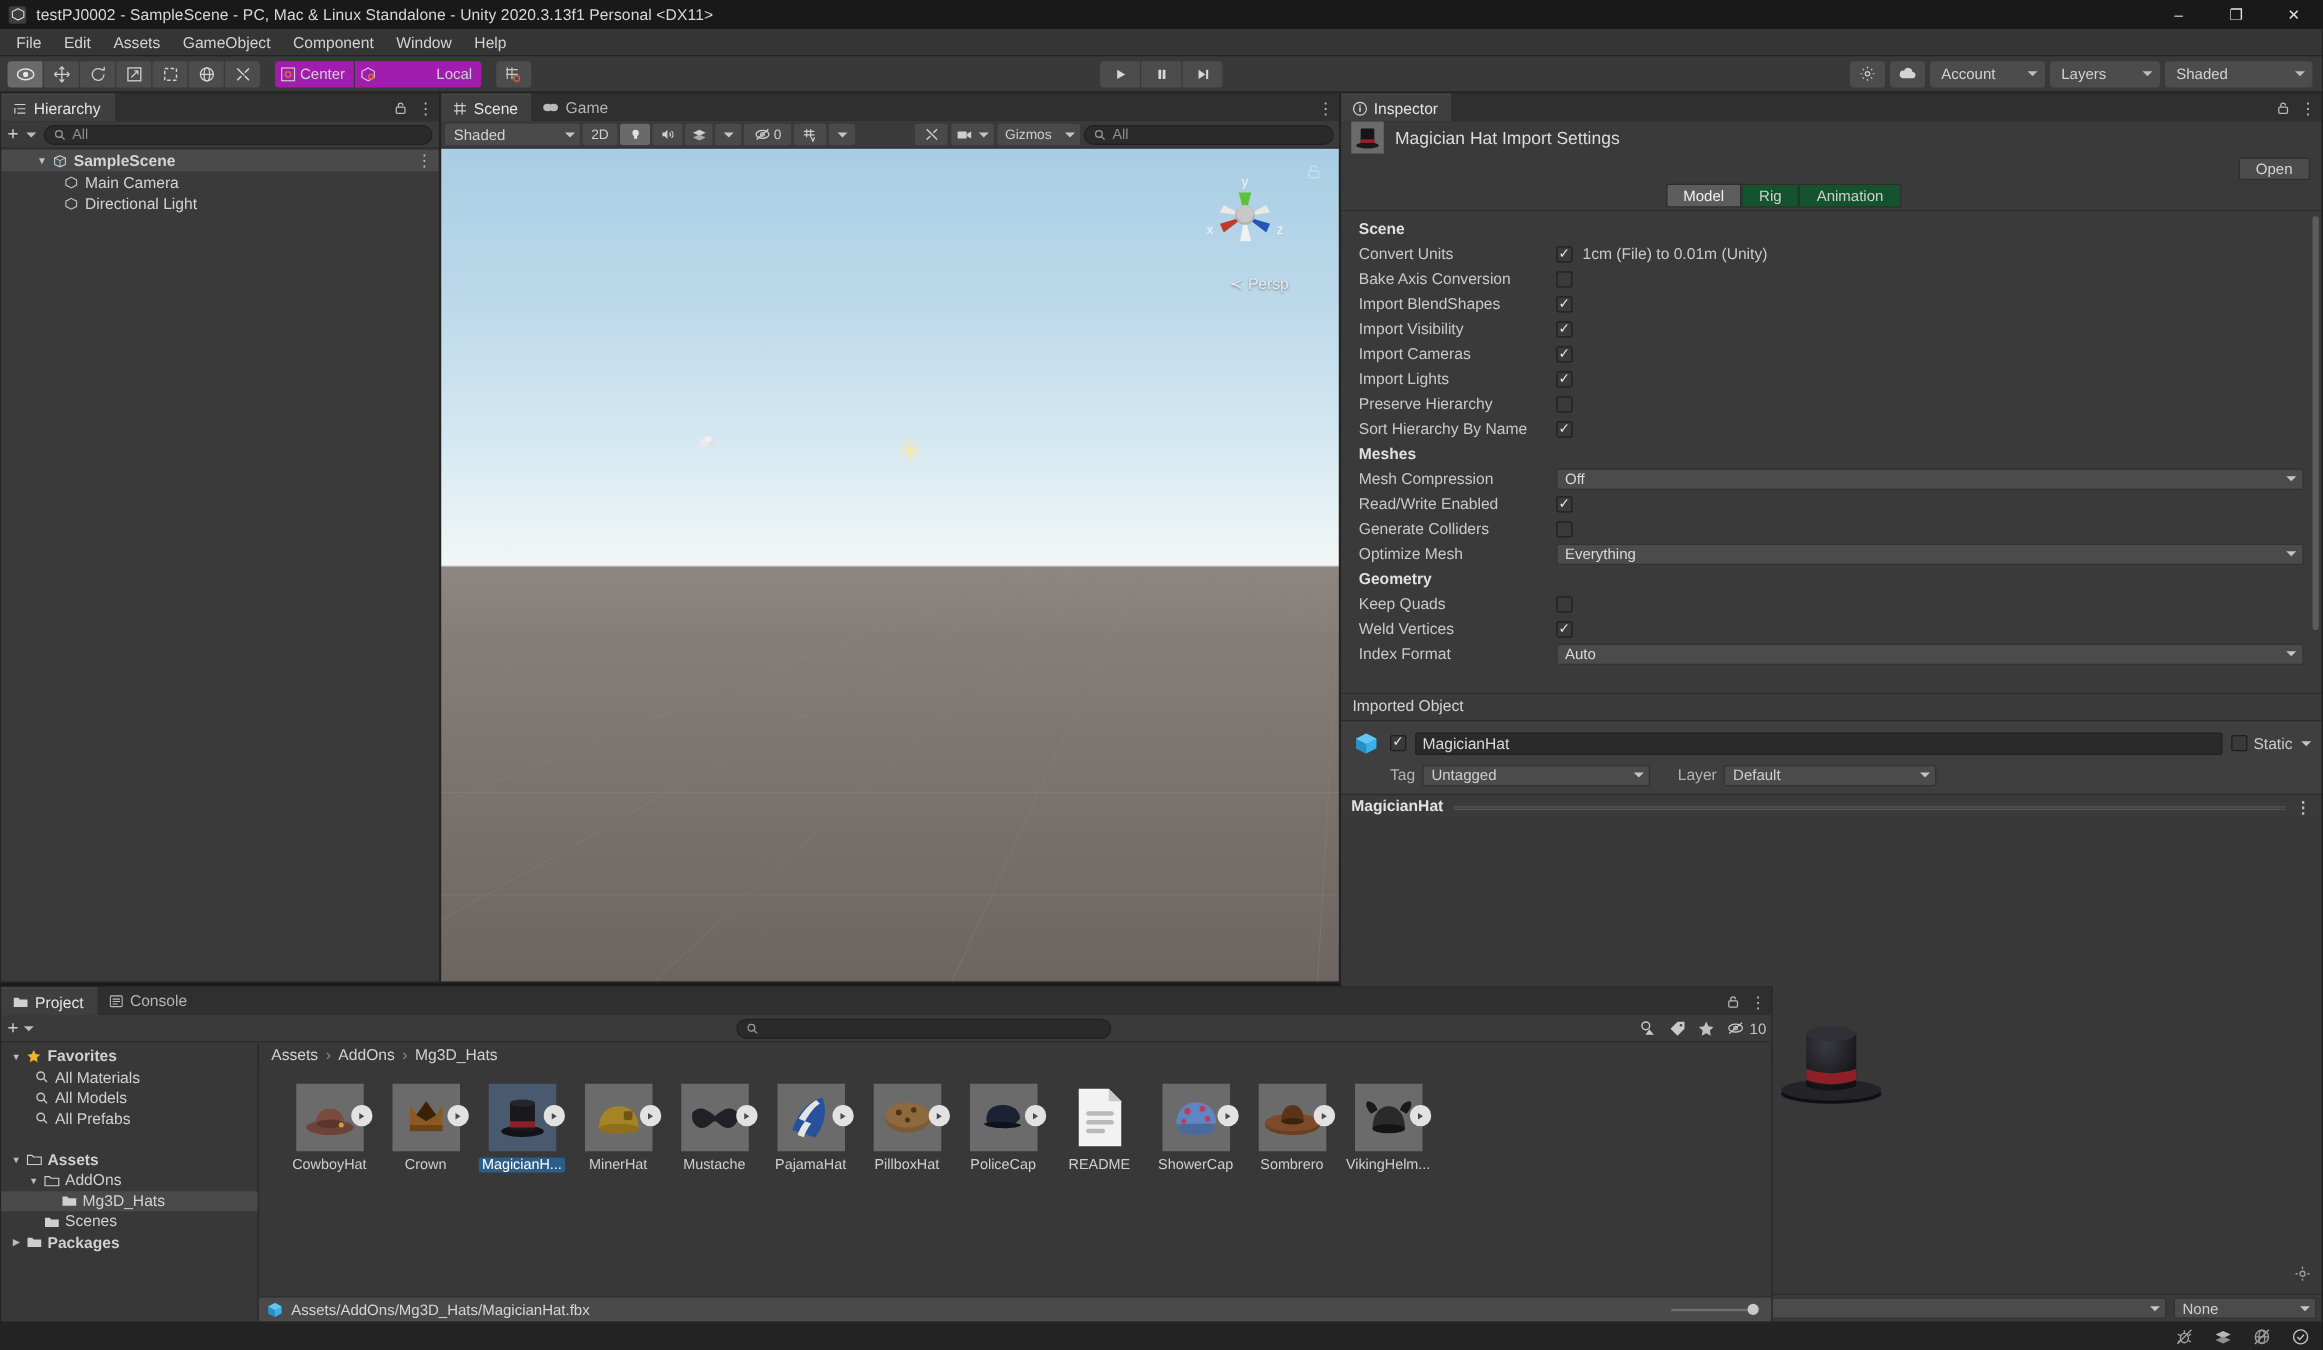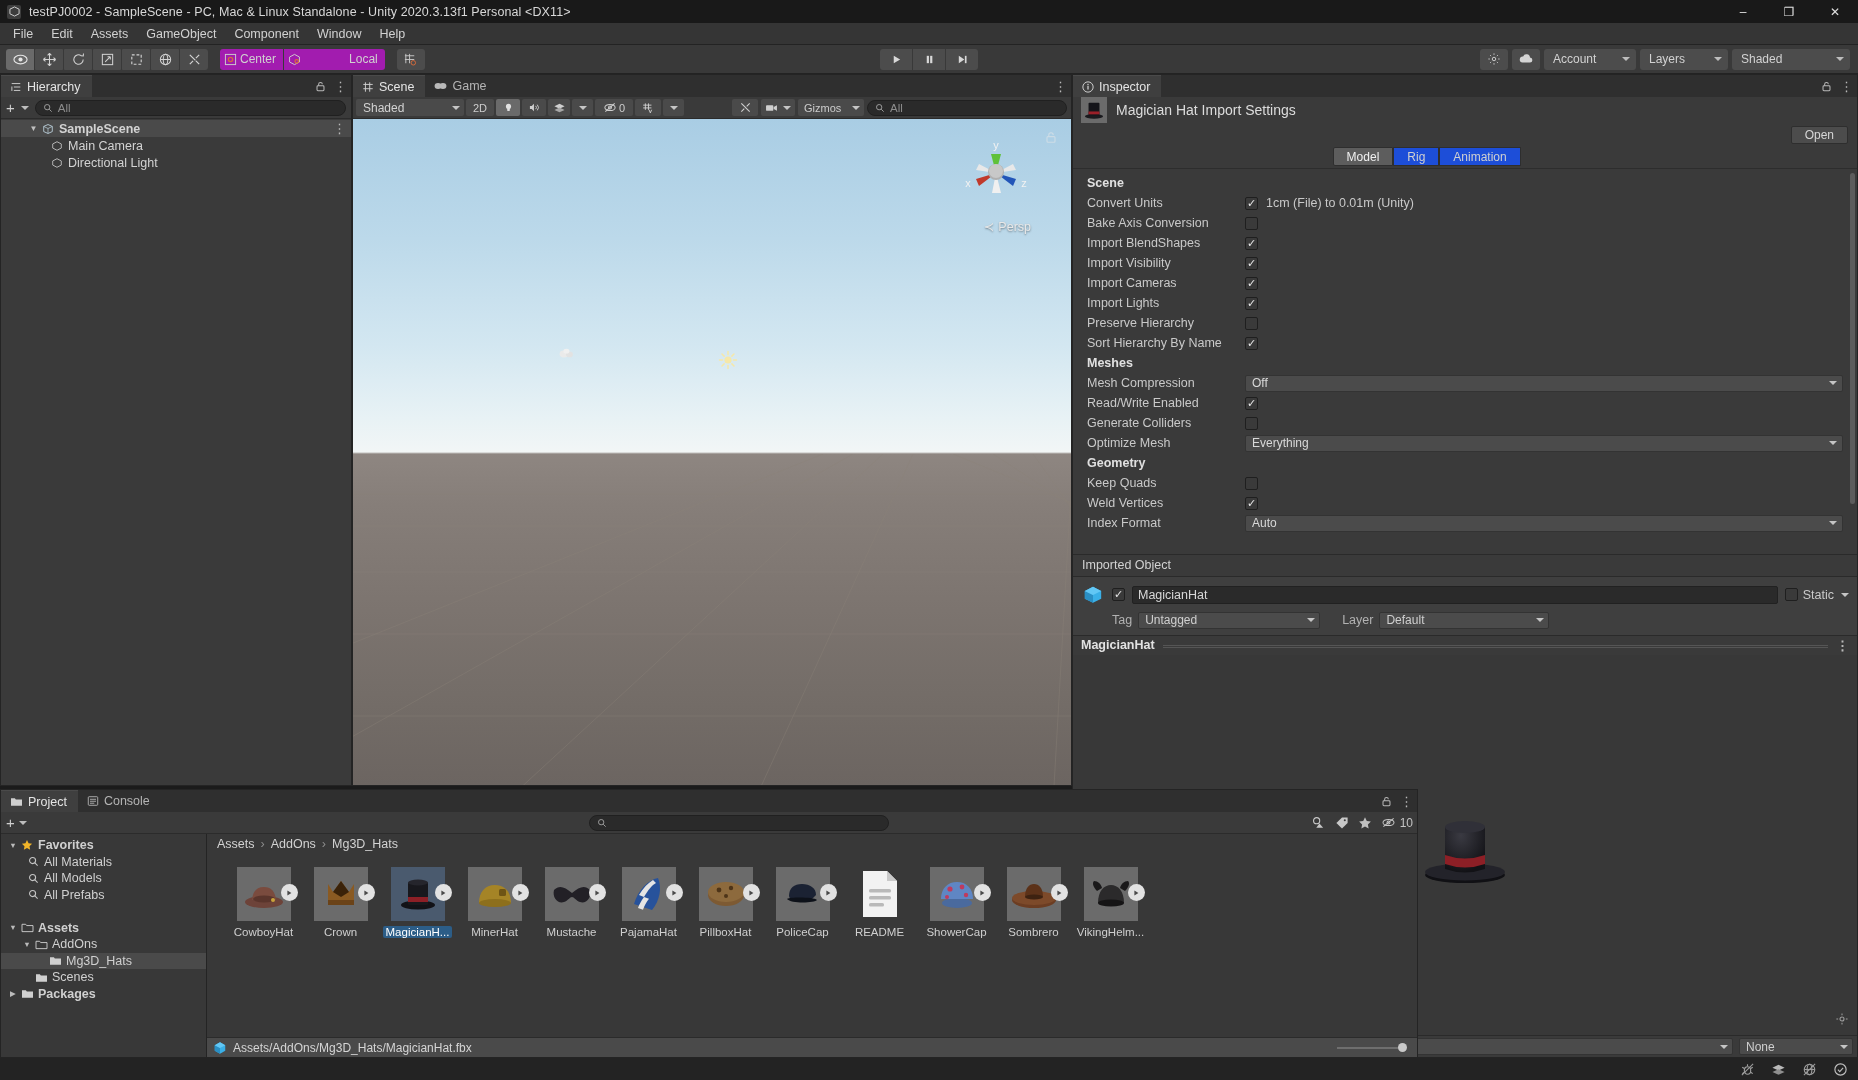--- a/index.html
+++ b/index.html
@@ -152,21 +152,21 @@
                padding: 0 8px; flex: 0 0 26px; }
   .insp-preview-ico { width:26px; height:26px; background:#6b6b6b; display:flex;
                       align-items:center; justify-content:center; }
   .insp-title { font-size:14px; color:#dcdcdc; }
   .open-row { height: 24px; display:flex; align-items:center; justify-content:flex-end; padding-right:9px;
               background:#3a3a3a; flex: 0 0 24px; }
   .open-btn { height:18px; padding: 0 13px; background:#4c4c4c; border:1px solid #2e2e2e;
               border-radius:2px; font-size:12px; color:#d6d6d6; display:flex; align-items:center; }
   .insp-tabs { height: 22px; display:flex; justify-content:center; gap:0; background:#3a3a3a;
                flex: 0 0 22px; border-bottom:1px solid #2d2d2d; }
-  .itab { height:19px; padding: 0 13px; background:#1d4ed8; border:1px solid #2e2e2e;
+  .itab { height:19px; padding: 0 13px; background:#14532d; border:1px solid #2e2e2e;
           font-size:12px; color:#d0d0d0; display:flex; align-items:center; }
   .itab.active { background:#5d5d5d; color:#f0f0f0; }
   .itab.f { border-radius:2px 0 0 2px; }
   .itab.l { border-radius:0 2px 2px 0;margin-top:29px; }
   .insp-scroll { flex:1; background:#3a3a3a; overflow:hidden; position:relative; padding-top: 4px;}
   .grp { font-size:12.5px; font-weight:bold; color:#e0e0e0; padding: 2px 0 2px 14px; height:20px;
          display:flex; align-items:center;}
   .prop { height: 20px; display:flex; align-items:center; padding-left: 14px; font-size:12.5px; }
   .prop .lbl { width: 158px; color:#c9c9c9; white-space:nowrap; overflow:hidden; flex: 0 0 158px;}
   .prop .fld { flex:1; margin-right: 14px; }

